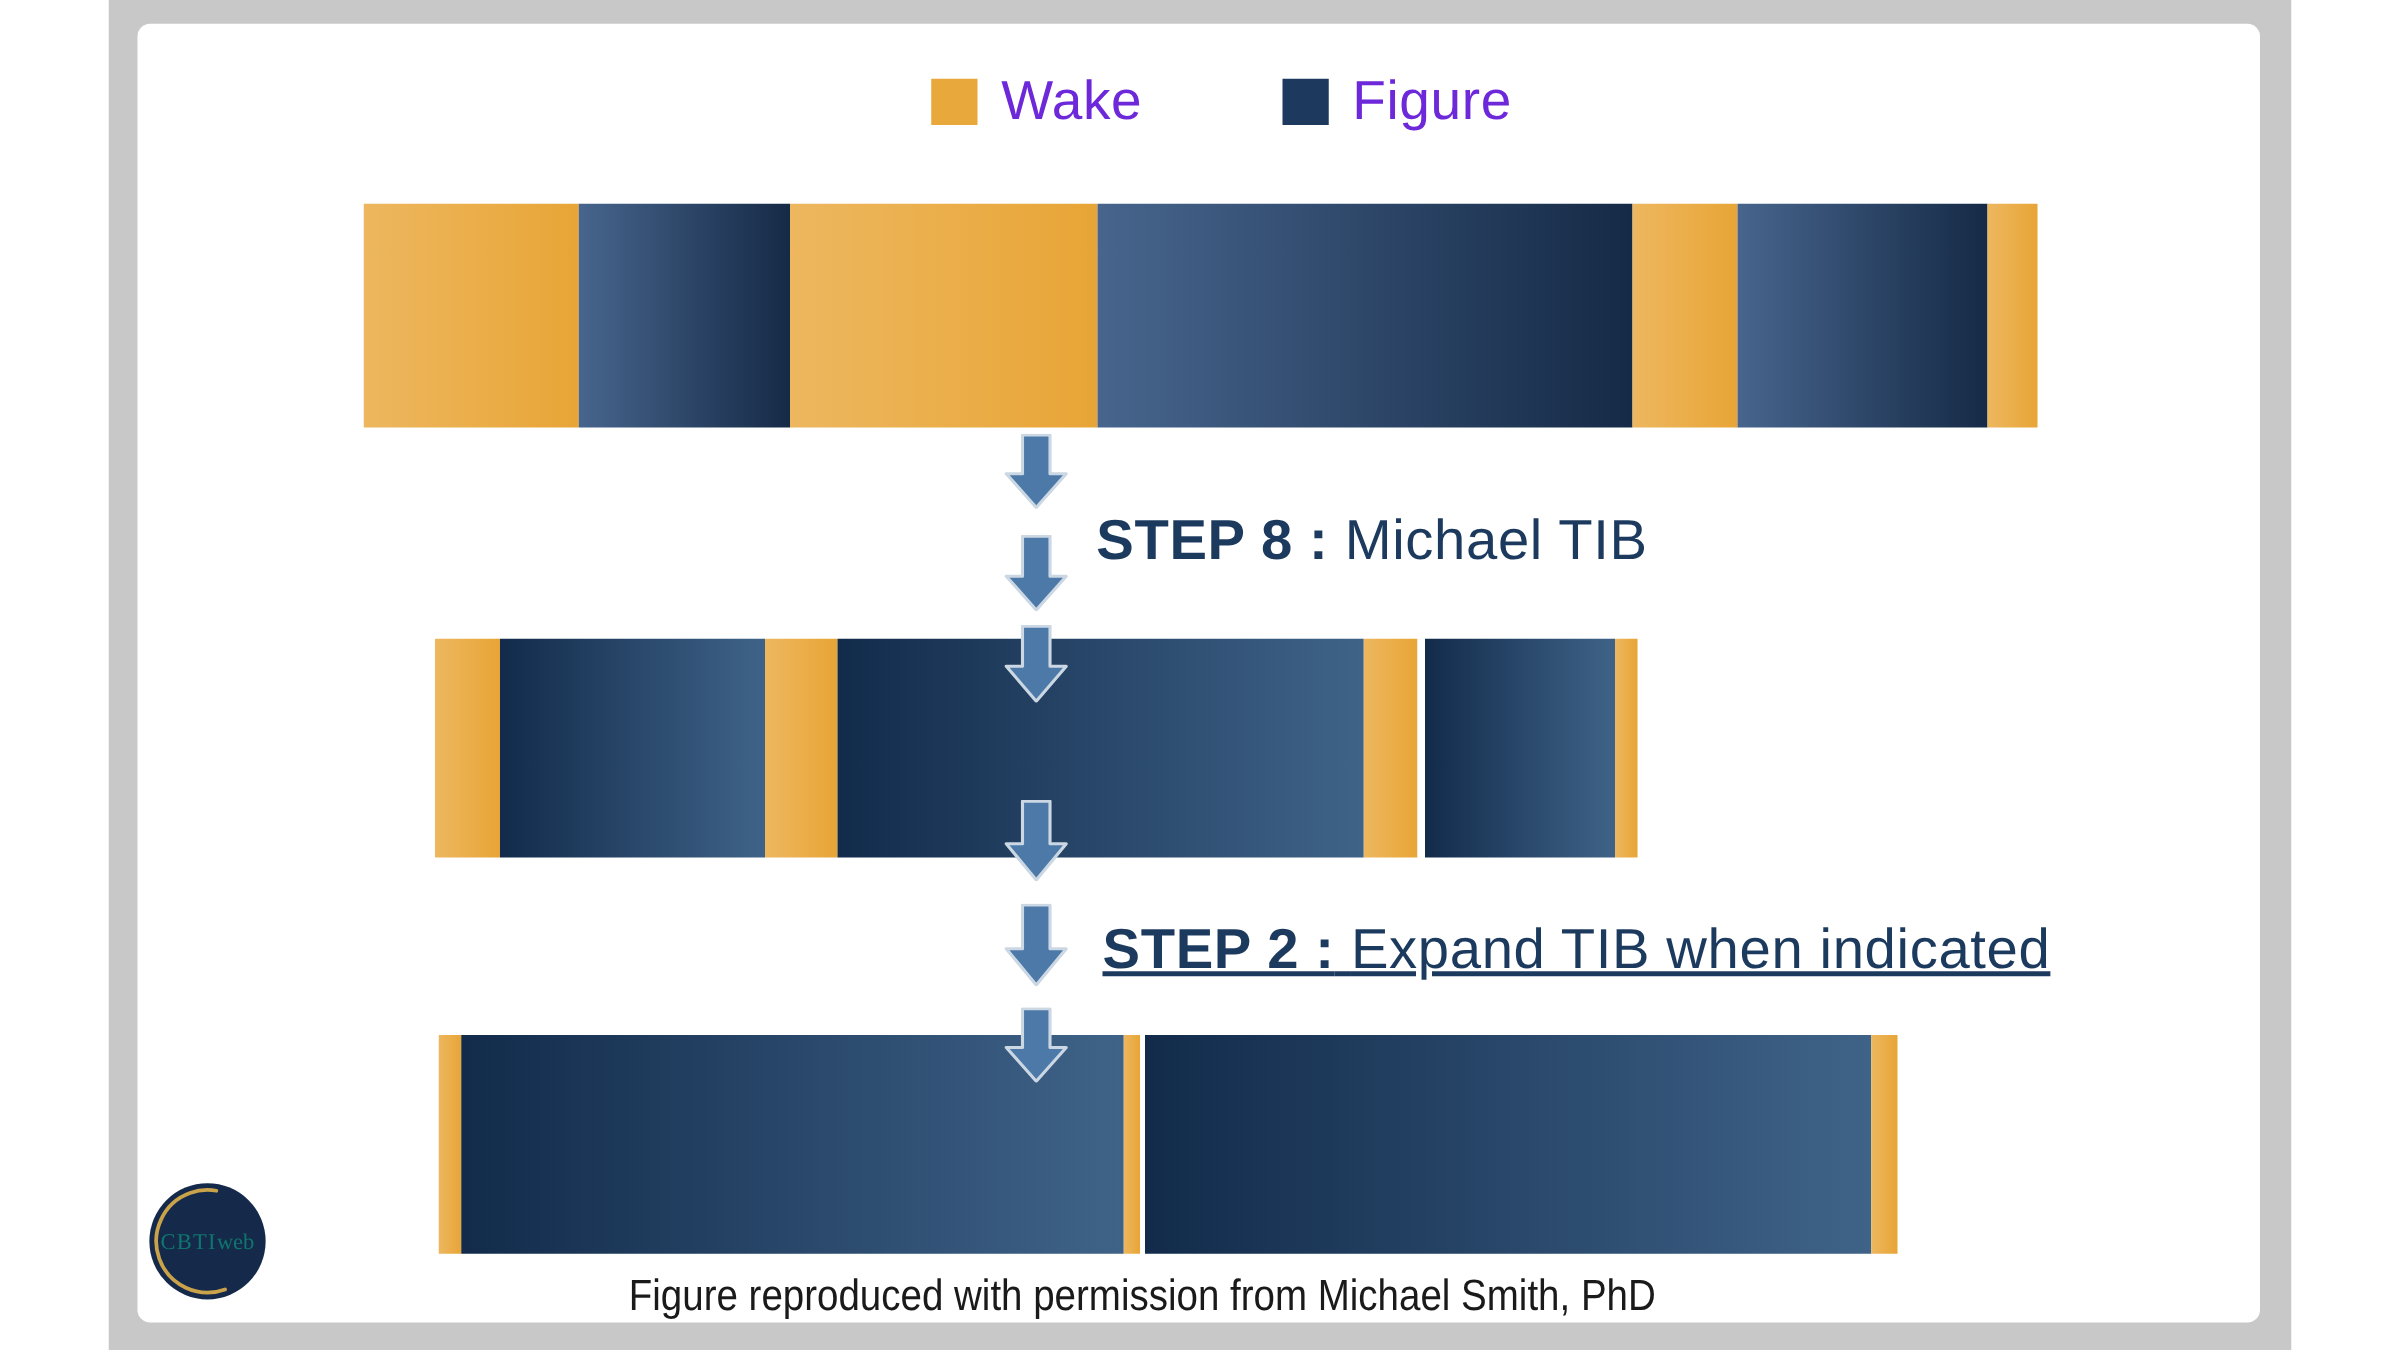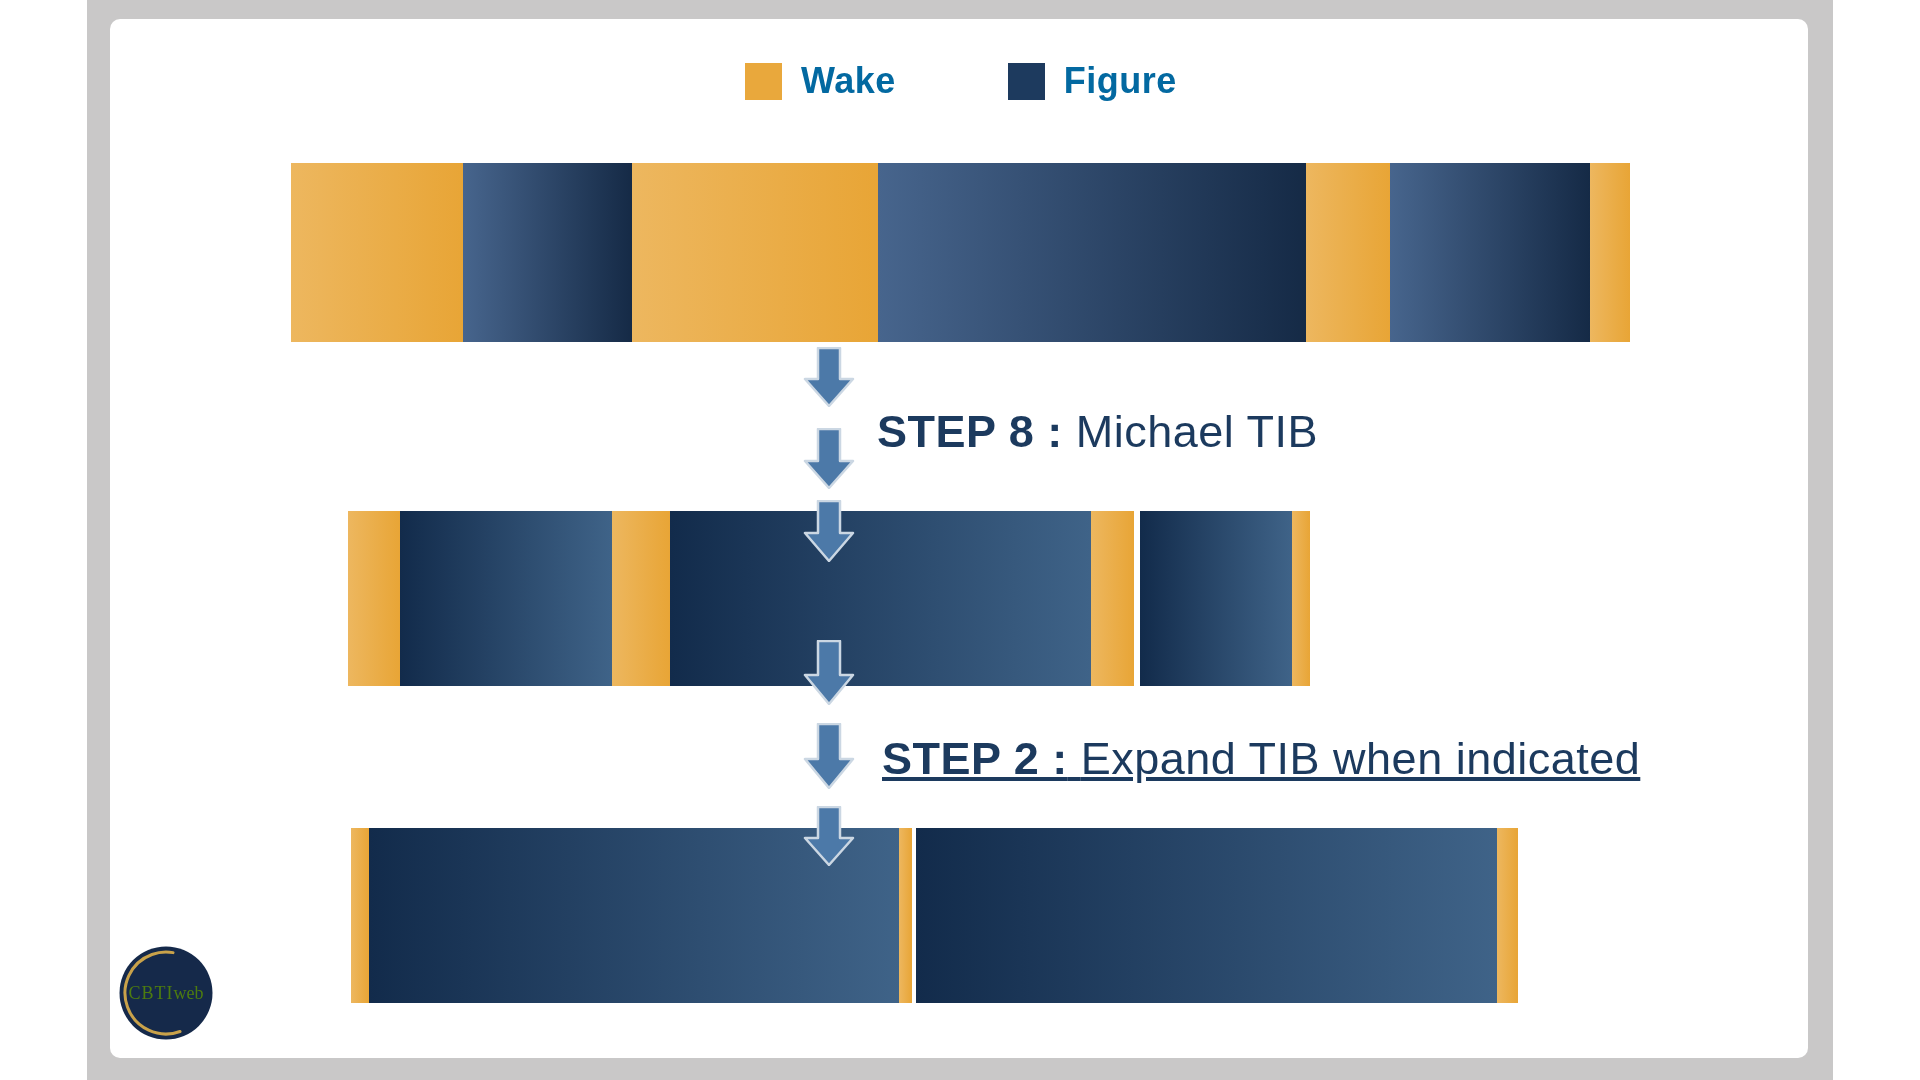--- a/index.html
+++ b/index.html
@@ -3,36 +3,36 @@
 <meta charset="utf-8">
 <style>
   html,body{margin:0;padding:0;}
   body{width:1920px;height:1080px;background:#ffffff;font-family:"Liberation Sans",sans-serif;}
   .canvas{position:relative;width:1920px;height:1080px;overflow:hidden;background:#ffffff;}
   .mat{position:absolute;left:87px;top:0;width:1746px;height:1080px;background:#C9C8C8;z-index:0;}
   .card{position:absolute;left:110px;top:19px;width:1698px;height:1039px;background:#ffffff;border-radius:10px;z-index:1;}
 
   .legend{position:absolute;left:745px;top:58px;height:46px;display:flex;align-items:center;z-index:3;}
   .legend .swatch{width:37px;height:37px;flex:0 0 37px;}
-  .legend .lbl{font-size:36px;font-weight:700;color:#0369a1;letter-spacing:0.5px;margin-left:19px;line-height:46px;}
+  .legend .lbl{font-size:44px;font-weight:400;color:#6d28d9;letter-spacing:0.5px;margin-left:19px;line-height:46px;}
   .legend .swatch.second{margin-left:112px;}
 
   .bar{position:absolute;display:flex;flex-direction:row;z-index:2;}
   .bar .seg{height:100%;}
 
   .step{position:absolute;z-index:3;font-size:45px;color:#1C3A5E;letter-spacing:0.5px;line-height:52px;white-space:nowrap;}
   .step .pfx{font-weight:700;}
   .step1{left:877px;top:406px;}
   .step2{left:882px;top:733px;text-decoration:underline;}
 
   .caption{position:absolute;left:503px;top:1017px;z-index:3;font-size:35px;color:#1A1A1A;white-space:nowrap;}
   .caption .inner{display:inline-block;transform:scaleX(0.88);transform-origin:left center;}
 
   .logo{position:absolute;left:119px;top:946px;width:94px;height:94px;z-index:4;}
-  .logo-text{position:absolute;left:0;top:0;width:94px;height:94px;display:flex;align-items:center;justify-content:center;color:#4d7c0f;font-family:"Liberation Serif",serif;font-size:18px;letter-spacing:1px;}
+  .logo-text{position:absolute;left:0;top:0;width:94px;height:94px;display:flex;align-items:center;justify-content:center;color:#0f766e;font-family:"Liberation Serif",serif;font-size:18px;letter-spacing:1px;}
   .logo-text .it{letter-spacing:0;}
 
   .arrow-svg{position:absolute;z-index:3;}
 </style>
 </head>
 <body>
 
 <div class="canvas">
   <div class="mat"></div>
   <div class="card"></div>
@@ -97,20 +97,23 @@
   <div class="step step1">
     <span class="pfx">STEP 8 :</span>
     <span>Michael TIB</span>
   </div>
 
   <div class="step step2">
     <span class="pfx">STEP 2 :</span>
     <span>Expand TIB when indicated</span>
   </div>
 
+  <div class="caption">
+    <span class="inner">Figure reproduced with permission from Michael Smith, PhD</span>
+  </div>
 
   <div class="logo">
     <svg width="94" height="94" viewBox="0 0 94 94">
       <circle cx="47" cy="47" r="46.5" fill="#15294A"></circle>
       <circle cx="47" cy="47" r="41" fill="none" stroke="#C9A24A" stroke-width="3" stroke-dasharray="150 110" stroke-linecap="round" transform="rotate(70 47 47)"></circle>
     </svg>
     <div class="logo-text">
       <span>CBTI</span>
         <span class="it">web</span>
     </div>

